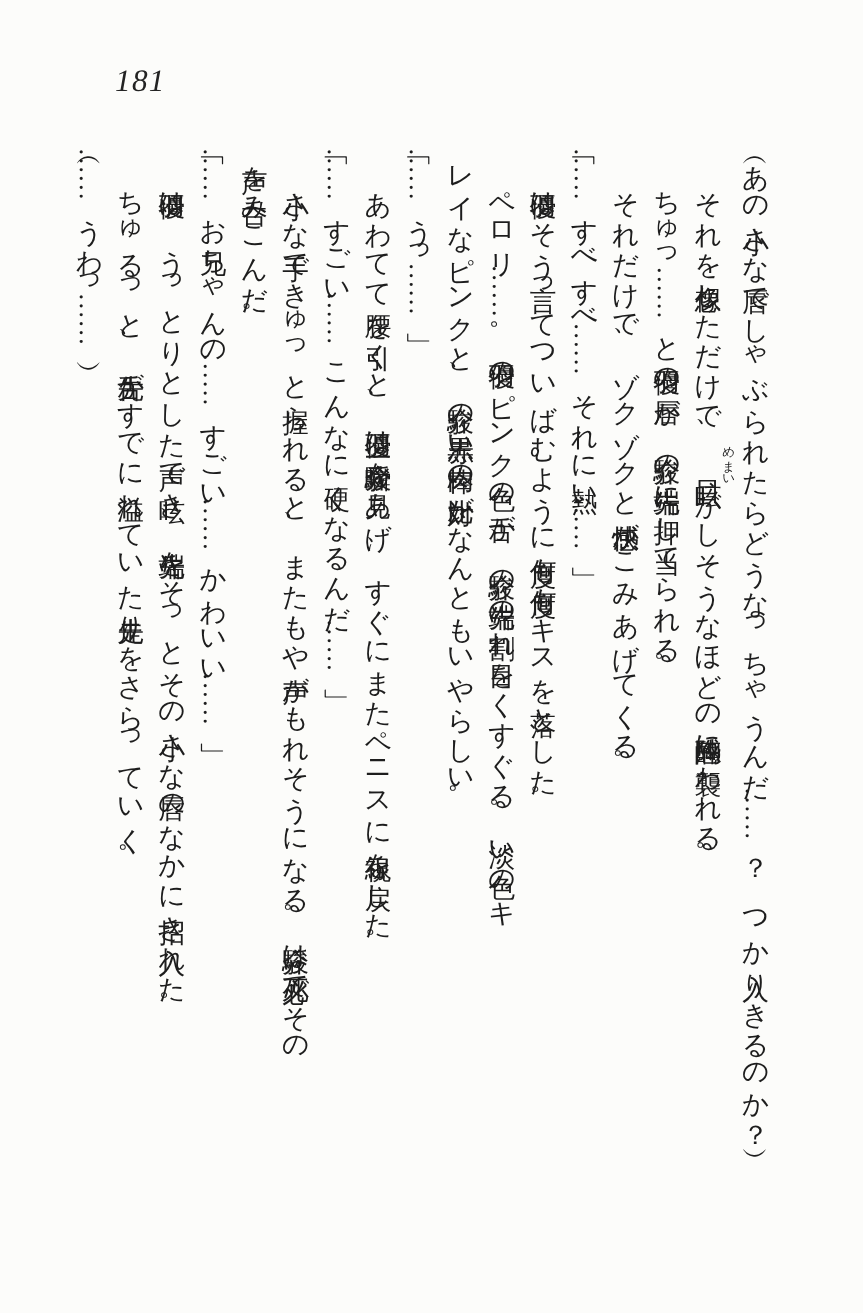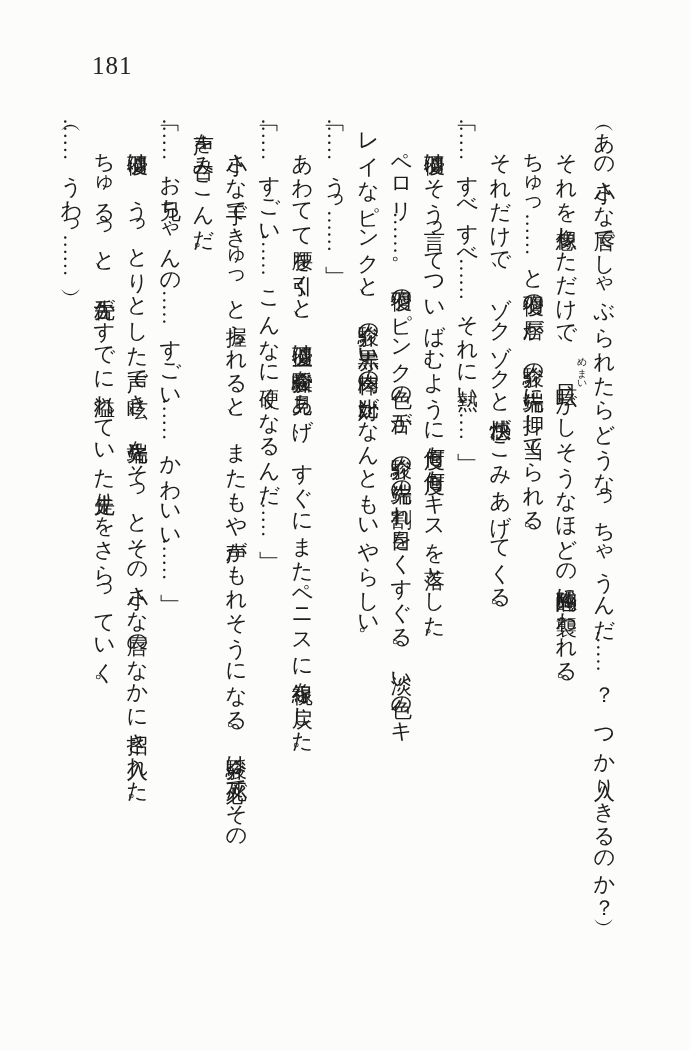--- a/index.html
+++ b/index.html
@@ -12,20 +12,21 @@
     position: relative;
     background: #fcfcfa;
     font-family: "Liberation Serif", "DejaVu Serif", serif;
     overflow: hidden;
   }
   .page-number {
     position: absolute;
     top: 52px;
     left: 92px;
     font-size: 25px;
+    font-style: italic;
     color: #232323;
     letter-spacing: 1px;
   }
   .text-block {
     position: absolute;
     top: 118px;
     right: 70px;
     height: 842px;
     writing-mode: vertical-rl;
     text-orientation: mixed;

